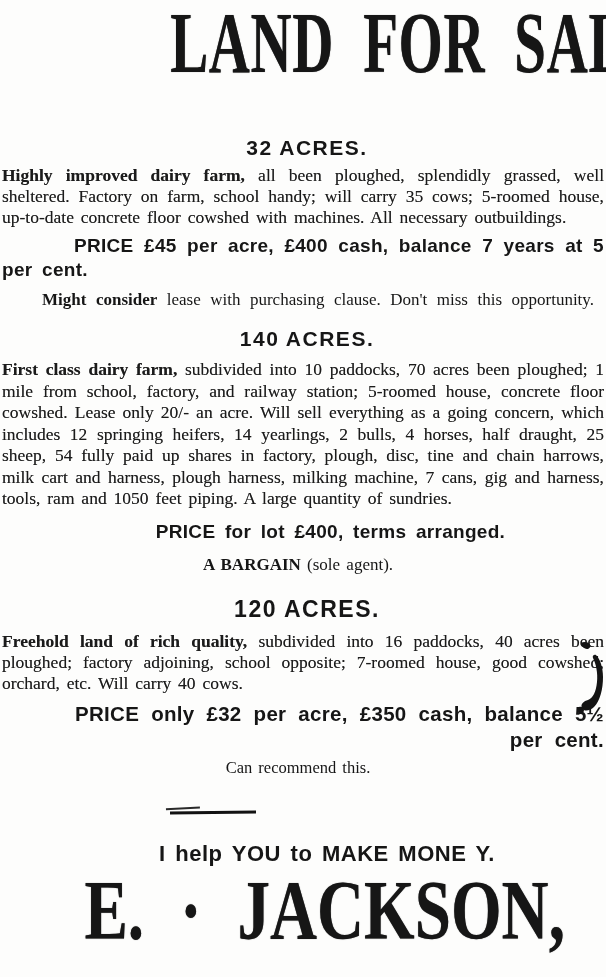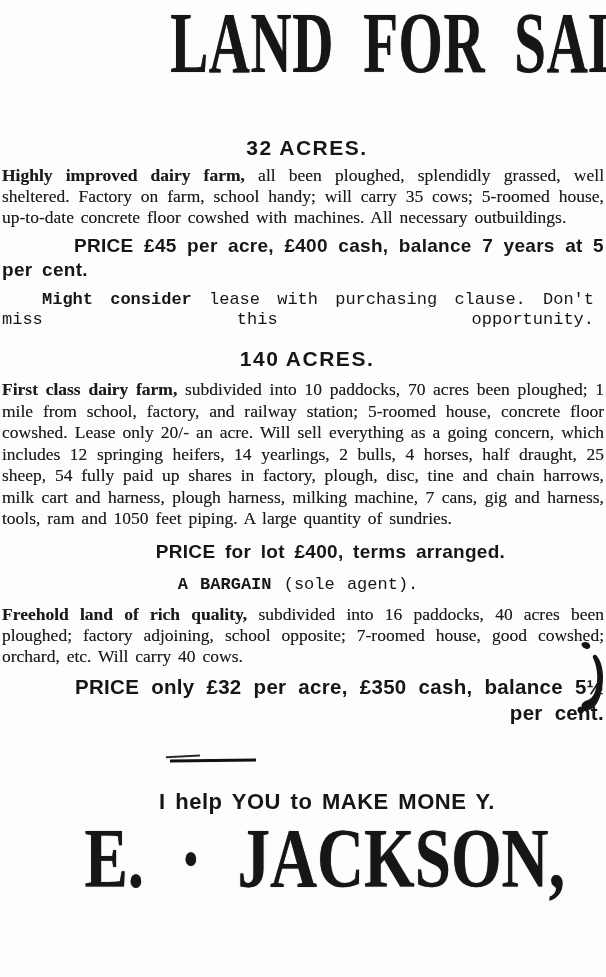--- a/index.html
+++ b/index.html
@@ -71,21 +71,20 @@
   .price.last{margin-top:7px;font-size:20.5px;line-height:26px;text-indent:55px;text-align:right;word-spacing:6px;}
   
   .note{
     margin:8px 12px 0 2px;
     font-size:17px;
     line-height:20px;
     text-indent:40px;
     text-align:justify;
     text-align-last:justify;
     word-spacing:2px;
-    font-family:Liberation Mono, monospace;
   }
   .note b{font-weight:bold;}
   .note.center{
     text-indent:0;text-align:center;text-align-last:center;
     margin-top:11px;
   }
   .note.center.small{margin-top:5px;font-size:16.5px;}
   
   .divider{
     margin:33px auto 0 170px;
@@ -141,22 +140,24 @@
   <div class="acres">32 ACRES.</div>
   <p class="copy"><b>Highly improved dairy farm,</b><span> all been ploughed, splendidly grassed, well sheltered. Factory on farm, school handy; will carry 35 cows; 5-roomed house, up-to-date concrete floor cowshed with machines. All necessary outbuildings.</span></p>
   <p class="price">PRICE £45 per acre, £400 cash, balance 7 years at 5 per cent.</p>
   <p class="note"><b>Might consider</b><span> lease with purchasing clause.  Don't miss this opportunity.</span></p>
 
   <div class="acres" style="margin-top:18px;">140 ACRES.</div>
   <p class="copy six"><b>First class dairy farm,</b><span> subdivided into 10 paddocks, 70 acres been ploughed; 1 mile from school, factory, and railway station; 5-roomed house, concrete floor cowshed. Lease only 20/- an acre. Will sell everything as a going concern, which includes 12 springing heifers, 14 yearlings, 2 bulls, 4 horses, half draught, 25 sheep, 54 fully paid up shares in factory, plough, disc, tine and chain harrows, milk cart and harness, plough harness, milking machine, 7 cans, gig and harness, tools, ram and 1050 feet piping.  A large quantity of sundries.</span></p>
   <p class="price single">PRICE for lot £400, terms arranged.</p>
   <p class="note center"><b>A BARGAIN</b><span> (sole agent).</span></p>
 
+  <div class="acres big">120 ACRES.</div>
   <p class="copy third"><b>Freehold land of rich quality,</b><span> subdivided into 16 paddocks,  40 acres been ploughed; factory adjoining, school opposite; 7-roomed house, good cowshed; orchard, etc.  Will carry 40 cows.</span></p>
   <p class="price last">PRICE only £32 per acre, £350 cash, balance 5½ per cent.</p>
+  <p class="note center small"><b></b><span>Can recommend this.</span></p>
 
   <div class="divider"></div>
 
   <div class="slogan">I help YOU to MAKE MONE Y.</div>
 
   <div class="agent">
     <span class="stretch">E. · JACKSON,</span>
   </div>
 
   <svg class="blot" viewBox="0 0 30 82" xmlns="http://www.w3.org/2000/svg">

